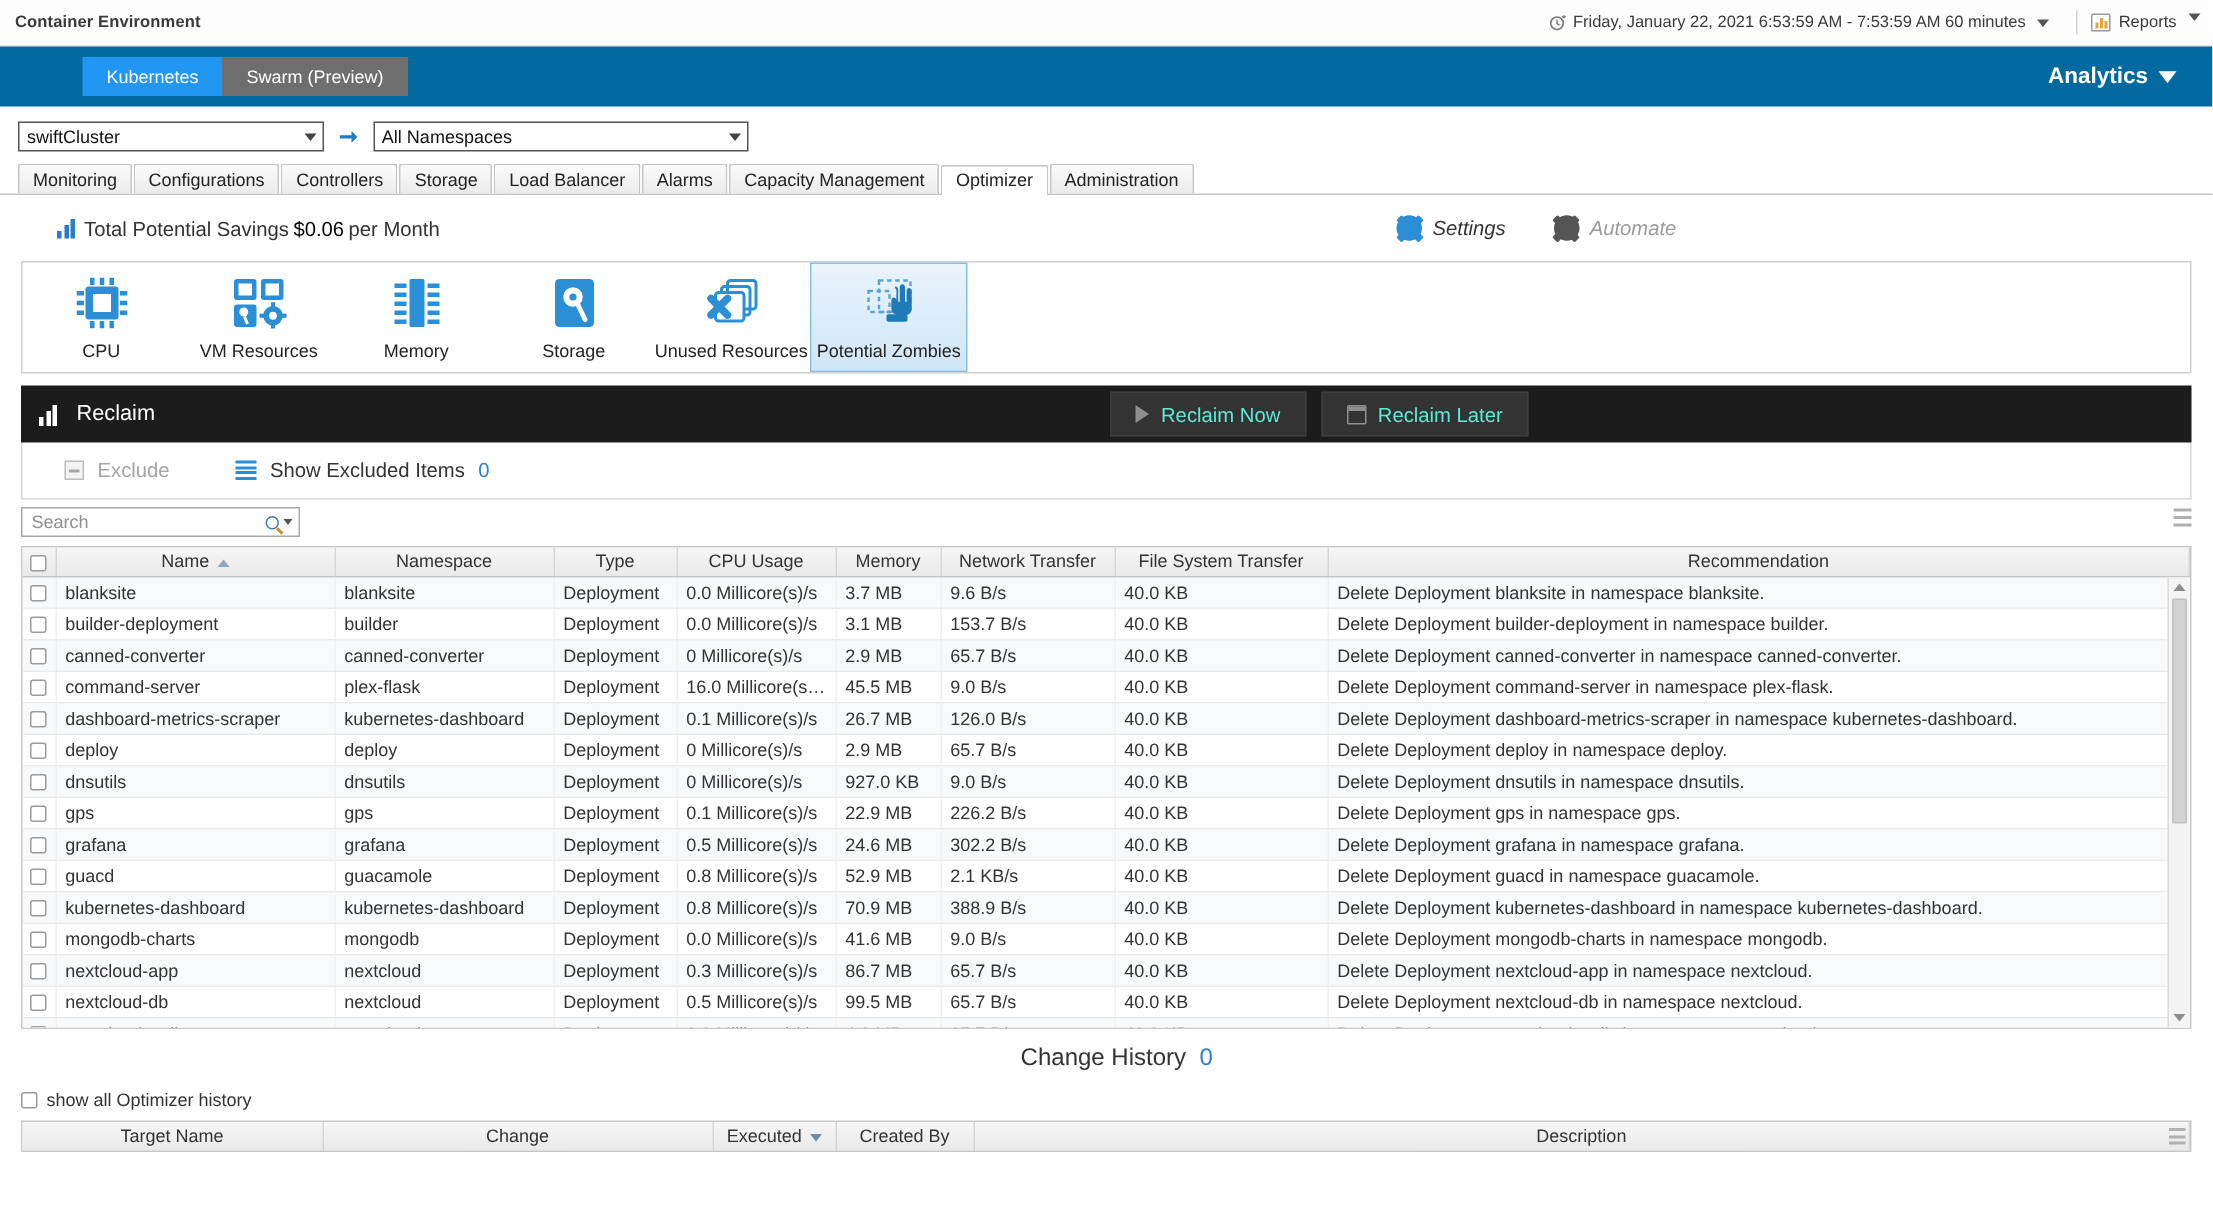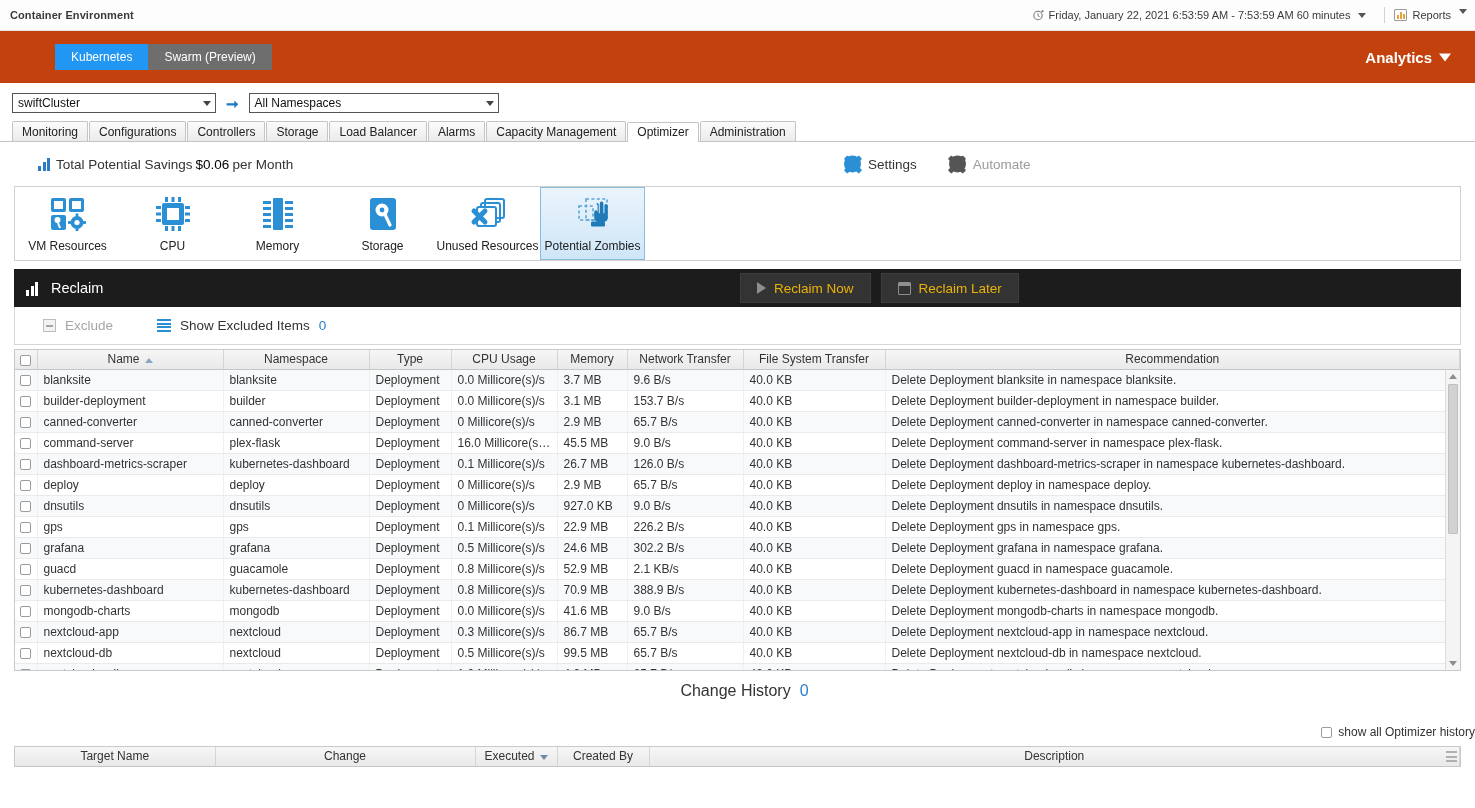--- a/index.html
+++ b/index.html
@@ -43,21 +43,21 @@
     display:inline-flex; align-items:flex-end; justify-content:center; gap:1px;
     padding:1px;
   }
   .reports-icon i { display:block; width:2px; background:#e8a33d; }
   .reports-icon i:nth-child(1){height:4px;}
   .reports-icon i:nth-child(2){height:7px;}
   .reports-icon i:nth-child(3){height:5px;}
 
   
   .blackband {
-    height: 52px; background: #c2410c;
+    height: 40px; background: #0369a1;
     display:flex; align-items:center; position:relative;
   }
   .seg-group { display:flex; margin-left: 55px; }
   .seg-btn {
     height: 26px; padding: 0 16px;
     display:flex; align-items:center; justify-content:center;
     font-size: 12px; color:#fff; cursor:pointer;
     border:none;
   }
   .seg-btn.active { background: #2196f3; }
@@ -118,22 +118,22 @@
   }
   .chart-icon-sm {
     width:15px; height:14px; display:inline-flex; align-items:flex-end; gap:1.5px;
   }
   .chart-icon-sm i { display:block; width:3px; background:#2b7cc4; }
   .chart-icon-sm i:nth-child(1){height:5px;}
   .chart-icon-sm i:nth-child(2){height:9px;}
   .chart-icon-sm i:nth-child(3){height:13px;}
   .amount { color:#000000; }
   .actions {
-    position:absolute; left: 844px; top:50%; transform:translateY(-50%);
-    display:flex; align-items:flex-end; gap: 32px;
+    position:absolute; left: 931px; top:50%; transform:translateY(-50%);
+    display:flex; align-items:flex-end; gap: 32px; font-style: italic;
   }
   .action { display:flex; align-items:center; gap:7px; font-size:13.5px; cursor:pointer; }
   .action.disabled { color:#9b9b9b; cursor:default; }
   .gear {
     width:17px; height:17px; border-radius:50%;
     background: radial-gradient(circle, #fff 0 22%, #2b8fd6 23% 100%);
     position:relative;
   }
   .gear::before, .gear::after {
     content:""; position:absolute; left:50%; top:50%;
@@ -171,21 +171,21 @@
     color:#fff; font-size:14.5px; display:flex; align-items:center; gap:9px;
   }
   .chart-icon-w { width:16px; height:15px; display:inline-flex; align-items:flex-end; gap:1.5px; }
   .chart-icon-w i { display:block; width:3px; background:#fff; }
   .chart-icon-w i:nth-child(1){height:6px;}
   .chart-icon-w i:nth-child(2){height:10px;}
   .chart-icon-w i:nth-child(3){height:14px;}
   .reclaim-btns { position:absolute; left: 726px; display:flex; gap: 10px; }
   .rbtn {
     height: 30px; padding: 0 16px; background:#333;
-    color:#eab308; font-size:13.5px;
+    color:#5eead4; font-size:13.5px;
     display:flex; align-items:center; gap:8px;
     border:1px solid #3d3d3d; cursor:default;
   }
   .play-tri {
     width:0;height:0;border-top:6px solid transparent;border-bottom:6px solid transparent;
     border-left:9px solid #8e8e8e;
   }
   .cal-ic {
     width:13px;height:13px;border:1px solid #8e8e8e;border-radius:1px;
     display:block; position:relative;
@@ -283,21 +283,21 @@
   .vs-arrow.down { bottom:0; }
   .vs-arrow .t-up{width:0;height:0;border-left:4px solid transparent;border-right:4px solid transparent;border-bottom:5px solid #8d8d8d;}
   .vs-arrow .t-dn{width:0;height:0;border-left:4px solid transparent;border-right:4px solid transparent;border-top:5px solid #8d8d8d;}
 
   
   .ch-title {
     margin: 11px 0 0 14px; font-size: 16px; color:#333;
     display:flex; align-items:center; gap:9px;justify-content:center;
   }
   .ch-check-row {
-    margin: 25px 0 0 14px; display:flex; align-items:center; gap:6px; font-size:12px; color:#333;justify-content:flex-end;
+    margin: 11px 0 0 14px; display:flex; align-items:center; gap:6px; font-size:12px; color:#333;
   }
   .hist-wrap {
     margin: 7px 14px 0 14px; border:1px solid #c9c9c9; border-bottom:none; position:relative;
   }
   table.hist { width:100%; border-collapse:collapse; table-layout:fixed; }
   table.hist th {
     background: linear-gradient(#f6f6f6, #e9e9e9);
     border-right:1px solid #d5d5d5; border-bottom:1px solid #c6c6c6;
     height:19px; font-size:12px; font-weight:normal; color:#333; text-align:center;
     white-space:nowrap;
@@ -395,43 +395,20 @@
         <span class="gear grey"></span>
         <span>Automate</span>
       </div>
     </div>
   </div>
 
   <div class="icon-strip">
 
     <div class="icon-cell">
       <span class="glyph">
-        <svg width="38" height="34" viewBox="0 0 38 34">
-          <rect x="2" y="1" width="15" height="14" rx="2" fill="#2b8fd6"></rect>
-            <rect x="5" y="4" width="9" height="8" fill="#fff"></rect>
-          <rect x="20" y="1" width="15" height="14" rx="2" fill="#2b8fd6"></rect>
-            <rect x="23" y="4" width="9" height="8" fill="#fff"></rect>
-          <rect x="2" y="18" width="15" height="15" rx="2" fill="#2b8fd6"></rect>
-            <circle cx="8.5" cy="23" r="3" fill="#fff"></circle>
-            <path d="M9 26l2 5" stroke="#fff" stroke-width="2"></path>
-          <circle cx="28" cy="25.5" r="6.5" fill="#2b8fd6"></circle>
-            <circle cx="28" cy="25.5" r="2.6" fill="#fff"></circle>
-          <g fill="#2b8fd6">
-              <rect x="26.6" y="16.5" width="2.8" height="4"></rect>
-              <rect x="26.6" y="30.5" width="2.8" height="4"></rect>
-              <rect x="19" y="24.1" width="4" height="2.8"></rect>
-              <rect x="33" y="24.1" width="4" height="2.8"></rect>
-            </g>
-        </svg>
-      </span>
-      <span class="lbl">VM Resources</span>
-    </div>
-
-    <div class="icon-cell">
-      <span class="glyph">
         <svg width="34" height="34" viewBox="0 0 34 34">
           <rect x="6" y="6" width="22" height="22" rx="2" fill="#2b8fd6"></rect>
           <rect x="11" y="11" width="12" height="12" fill="#fff"></rect>
           <g fill="#2b8fd6">
             <rect x="9" y="0" width="3" height="5"></rect>
               <rect x="15.5" y="0" width="3" height="5"></rect>
               <rect x="22" y="0" width="3" height="5"></rect>
             <rect x="9" y="29" width="3" height="5"></rect>
               <rect x="15.5" y="29" width="3" height="5"></rect>
               <rect x="22" y="29" width="3" height="5"></rect>
@@ -442,20 +419,43 @@
               <rect x="29" y="15.5" width="5" height="3"></rect>
               <rect x="29" y="22" width="5" height="3"></rect>
           </g>
         </svg>
       </span>
       <span class="lbl">CPU</span>
     </div>
 
     <div class="icon-cell">
       <span class="glyph">
+        <svg width="38" height="34" viewBox="0 0 38 34">
+          <rect x="2" y="1" width="15" height="14" rx="2" fill="#2b8fd6"></rect>
+            <rect x="5" y="4" width="9" height="8" fill="#fff"></rect>
+          <rect x="20" y="1" width="15" height="14" rx="2" fill="#2b8fd6"></rect>
+            <rect x="23" y="4" width="9" height="8" fill="#fff"></rect>
+          <rect x="2" y="18" width="15" height="15" rx="2" fill="#2b8fd6"></rect>
+            <circle cx="8.5" cy="23" r="3" fill="#fff"></circle>
+            <path d="M9 26l2 5" stroke="#fff" stroke-width="2"></path>
+          <circle cx="28" cy="25.5" r="6.5" fill="#2b8fd6"></circle>
+            <circle cx="28" cy="25.5" r="2.6" fill="#fff"></circle>
+          <g fill="#2b8fd6">
+              <rect x="26.6" y="16.5" width="2.8" height="4"></rect>
+              <rect x="26.6" y="30.5" width="2.8" height="4"></rect>
+              <rect x="19" y="24.1" width="4" height="2.8"></rect>
+              <rect x="33" y="24.1" width="4" height="2.8"></rect>
+            </g>
+        </svg>
+      </span>
+      <span class="lbl">VM Resources</span>
+    </div>
+
+    <div class="icon-cell">
+      <span class="glyph">
         <svg width="32" height="34" viewBox="0 0 32 34">
           <rect x="11" y="1" width="10" height="32" rx="1" fill="#2b8fd6"></rect>
           <g fill="#2b8fd6">
             <rect x="1" y="4" width="8" height="3"></rect>
               <rect x="1" y="10" width="8" height="3"></rect>
               <rect x="1" y="16" width="8" height="3"></rect>
               <rect x="1" y="22" width="8" height="3"></rect>
               <rect x="1" y="28" width="8" height="3"></rect>
             <rect x="23" y="4" width="8" height="3"></rect>
               <rect x="23" y="10" width="8" height="3"></rect>
@@ -536,20 +536,34 @@
           <i></i>
           <i></i>
           <i></i>
           <i></i>
         </span>
       <span>Show Excluded Items</span>
       <span class="count-blue">0</span>
     </div>
   </div>
 
+  <div class="search-row">
+    <div class="search-box">
+      <span class="ph">Search</span>
+      <span class="search-right">
+        <span class="mag"></span>
+        <span class="mini-tri"></span>
+      </span>
+    </div>
+    <div class="grid-settings">
+        <i></i>
+        <i></i>
+        <i></i>
+      </div>
+  </div>
 
   <div class="table-wrap">
     <table class="grid">
       <colgroup>
         <col style="width:22px">
           <col style="width:186px">
           <col style="width:146px">
           <col style="width:82px">
         <col style="width:106px">
           <col style="width:70px">

